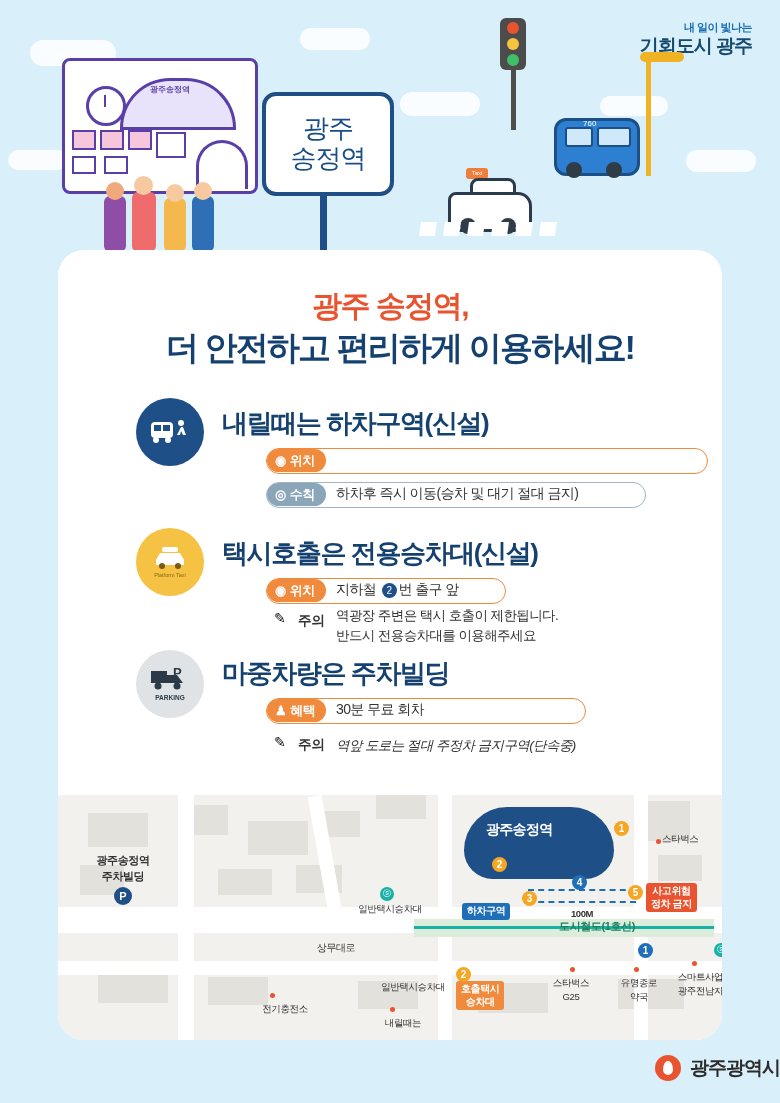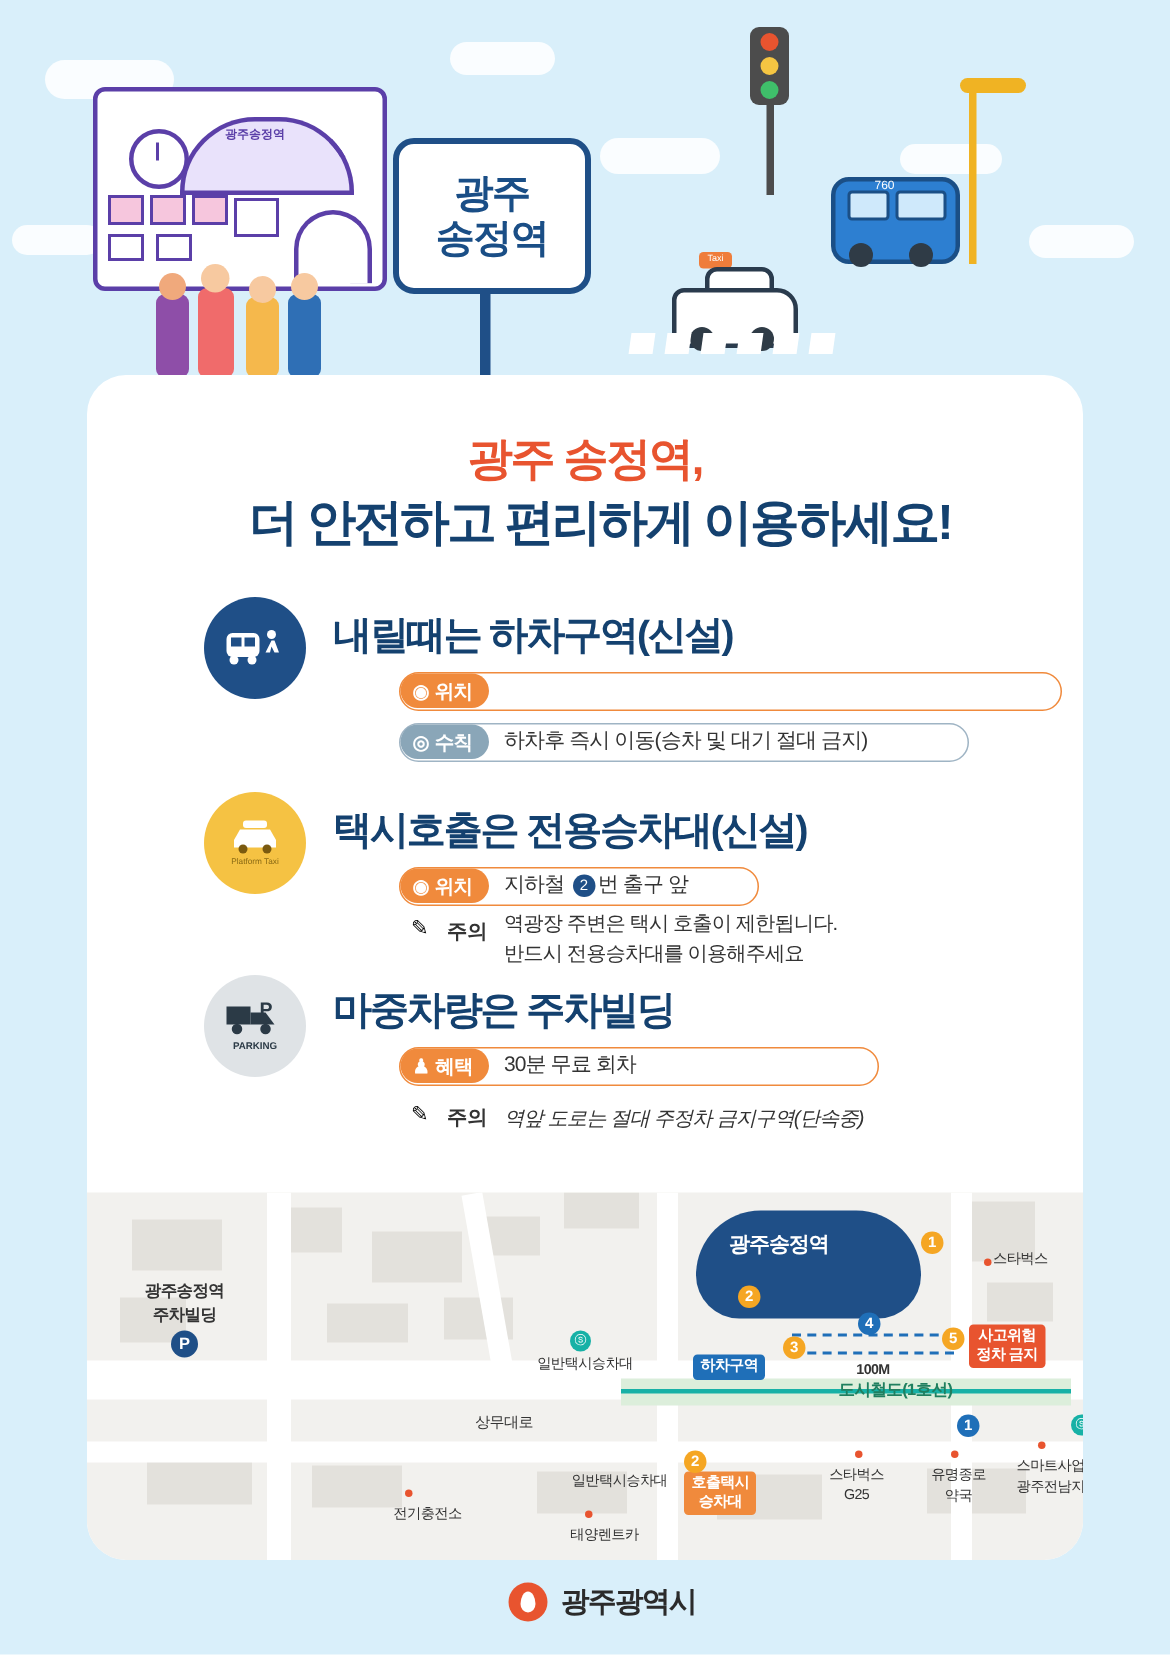--- a/index.html
+++ b/index.html
@@ -15,21 +15,21 @@
   .cloud{position:absolute;background:#ffffff;border-radius:40px;opacity:.85;}
 
   
   .brand{position:absolute;right:28px;top:22px;text-align:right;line-height:1;}
   .brand .b1{font-size:11px;color:#1a6fb5;font-weight:bold;letter-spacing:-.5px;}
   .brand .b2{font-size:19px;color:#16496e;font-weight:bold;letter-spacing:-1px;margin-top:3px;}
 
   
   .sign{position:absolute;left:262px;top:92px;width:124px;height:96px;background:#ffffff;border:4px solid #1f4f87;border-radius:14px;
         display:flex;flex-direction:column;align-items:center;justify-content:center;}
-  .sign div{font-size:26px;font-weight:bold;color:#1a4e86;letter-spacing:-1px;line-height:1.15;}
+  .sign div{font-size:26px;font-weight:normal;color:#1a4e86;letter-spacing:-1px;line-height:1.15;}
   .sign-pole{position:absolute;left:320px;top:186px;width:7px;height:84px;background:#1f4f87;}
 
   
   .bldg{position:absolute;left:62px;top:58px;width:190px;height:130px;border:3px solid #5b3fa8;border-radius:8px;background:#fff;}
   .bldg-roof{position:absolute;left:120px;top:78px;width:110px;height:46px;background:#e9e2fb;border:3px solid #5b3fa8;border-radius:50px 50px 0 0;}
   .bldg-label{position:absolute;left:150px;top:84px;font-size:8px;color:#5b3fa8;font-weight:bold;}
   .win{position:absolute;background:#f6c6dd;border:2px solid #5b3fa8;}
   .arch{position:absolute;border:3px solid #5b3fa8;border-bottom:none;border-radius:40px 40px 0 0;background:#fff;}
   .clock{position:absolute;left:86px;top:86px;width:34px;height:34px;border:3px solid #5b3fa8;border-radius:50%;background:#fff;}
   .clock:after{content:"";position:absolute;left:15px;top:6px;width:2px;height:12px;background:#5b3fa8;}
@@ -88,38 +88,42 @@
   .mnum{position:absolute;width:15px;height:15px;border-radius:50%;background:#f5a623;color:#fff;font-size:10px;line-height:15px;text-align:center;font-weight:bold;}
   .mnum.blue{background:#1f6fb8;}
   .mlabel{position:absolute;font-size:9.5px;color:#333;letter-spacing:-.4px;text-align:center;}
   .mdot{position:absolute;width:5px;height:5px;border-radius:50%;background:#e8542f;}
   .badge-box{position:absolute;font-size:10px;font-weight:bold;color:#fff;border-radius:3px;padding:2px 5px;letter-spacing:-.4px;text-align:center;line-height:1.25;}
   .dash-band{position:absolute;height:10px;border-top:2px dashed #1f6fb8;border-bottom:2px dashed #1f6fb8;}
   .pmark{position:absolute;width:18px;height:18px;border-radius:50%;background:#1f4f87;color:#fff;font-size:11px;font-weight:bold;text-align:center;line-height:18px;}
   .subway-ico{position:absolute;width:14px;height:14px;border-radius:50%;background:#17b1a6;color:#fff;font-size:8px;line-height:14px;text-align:center;}
 
   
-  .footer{position:absolute;left:0;right:0;bottom:22px;display:flex;align-items:center;justify-content:center;gap:9px;padding-left:23px;}
+  .footer{position:absolute;left:0;right:0;bottom:22px;display:flex;align-items:center;justify-content:flex-end;gap:9px;padding-left:23px;}
   .footer-mark{width:26px;height:26px;border-radius:50%;background:#e8542f;position:relative;}
   .footer-mark:after{content:"";position:absolute;left:8px;top:6px;width:10px;height:14px;background:#fff;border-radius:50% 50% 50% 50%/60% 60% 40% 40%;}
   .footer-text{font-size:19px;font-weight:bold;color:#2b2b2b;letter-spacing:-1px;}
 </style>
 </head>
 <body>
 
 <div class="poster">
 
   <div class="top-band">
     <div class="cloud" style="left:30px;top:40px;width:86px;height:26px;"></div>
     <div class="cloud" style="left:300px;top:28px;width:70px;height:22px;"></div>
     <div class="cloud" style="left:400px;top:92px;width:80px;height:24px;"></div>
     <div class="cloud" style="left:600px;top:96px;width:68px;height:20px;"></div>
     <div class="cloud" style="left:686px;top:150px;width:70px;height:22px;"></div>
     <div class="cloud" style="left:8px;top:150px;width:60px;height:20px;"></div>
 
+    <div class="brand">
+      <div class="b1">내 일이 빛나는</div>
+      <div class="b2">기회도시 광주</div>
+    </div>
 
     <div class="bldg"></div>
     <div class="clock"></div>
     <div class="bldg-roof"></div>
     <div class="bldg-label">광주송정역</div>
     <div class="win" style="left:72px;top:130px;width:20px;height:16px;"></div>
     <div class="win" style="left:100px;top:130px;width:20px;height:16px;"></div>
     <div class="win" style="left:128px;top:130px;width:20px;height:16px;"></div>
     <div class="win" style="left:156px;top:132px;width:26px;height:22px;background:#fff;"></div>
     <div class="arch" style="left:196px;top:140px;width:46px;height:46px;"></div>
@@ -332,21 +336,21 @@
       <div class="mlabel" style="left:546px;top:196px;width:70px;">약국</div>
 
       <div class="mdot" style="left:634px;top:166px;"></div>
       <div class="mlabel" style="left:602px;top:176px;width:90px;">스마트사업단</div>
       <div class="mlabel" style="left:602px;top:190px;width:90px;">광주전남지사</div>
 
       <div class="mdot" style="left:212px;top:198px;"></div>
       <div class="mlabel" style="left:182px;top:208px;width:90px;">전기충전소</div>
 
       <div class="mdot" style="left:332px;top:212px;"></div>
-      <div class="mlabel" style="left:300px;top:222px;width:90px;">태양렌트카</div>
+      <div class="mlabel" style="left:300px;top:222px;width:90px;">내릴때는</div>
 
       <div class="subway-ico" style="left:656px;top:148px;">ⓢ</div>
     </div>
   </div>
 
   <div class="footer">
     <div class="footer-mark"></div>
     <div class="footer-text">광주광역시</div>
   </div>
 </div>

